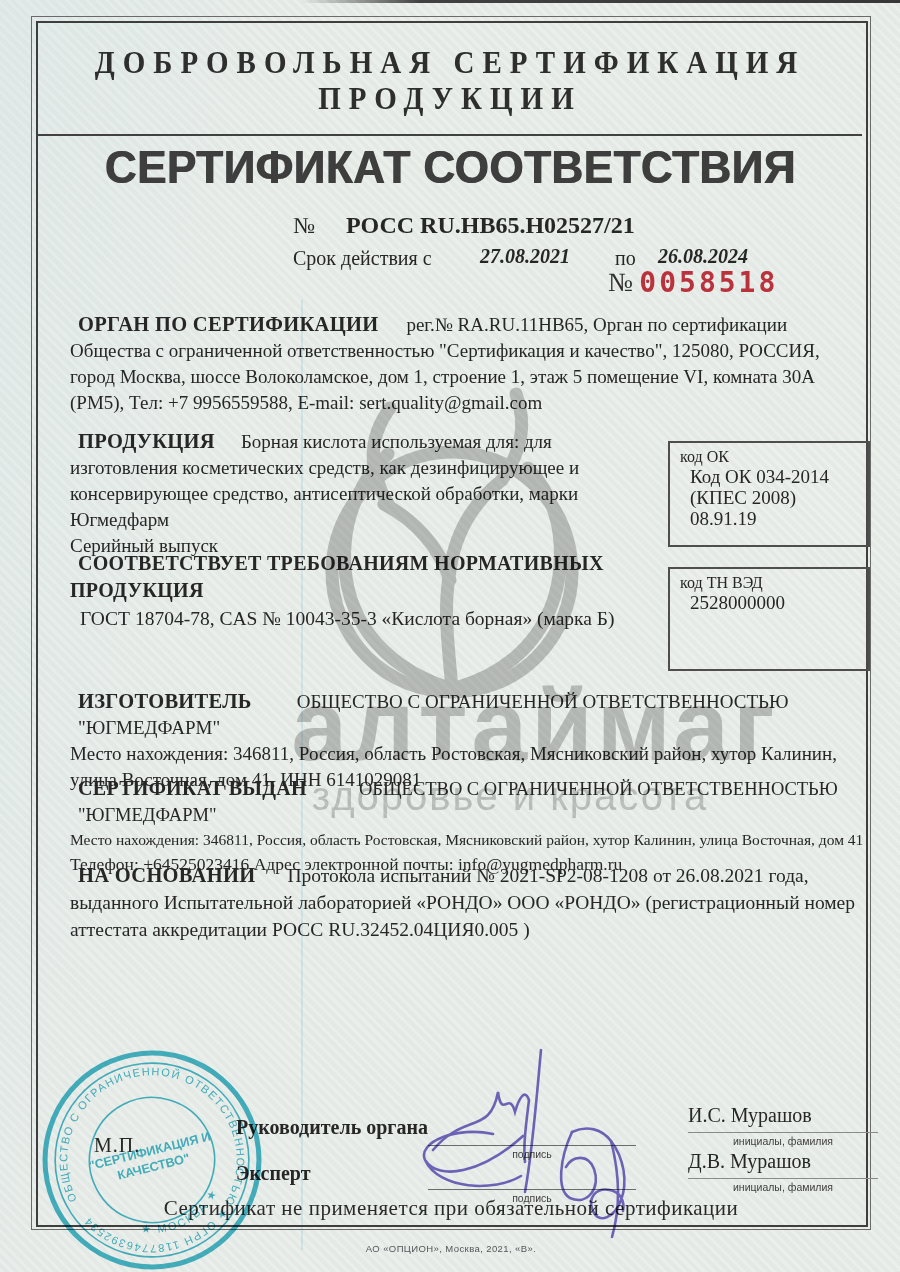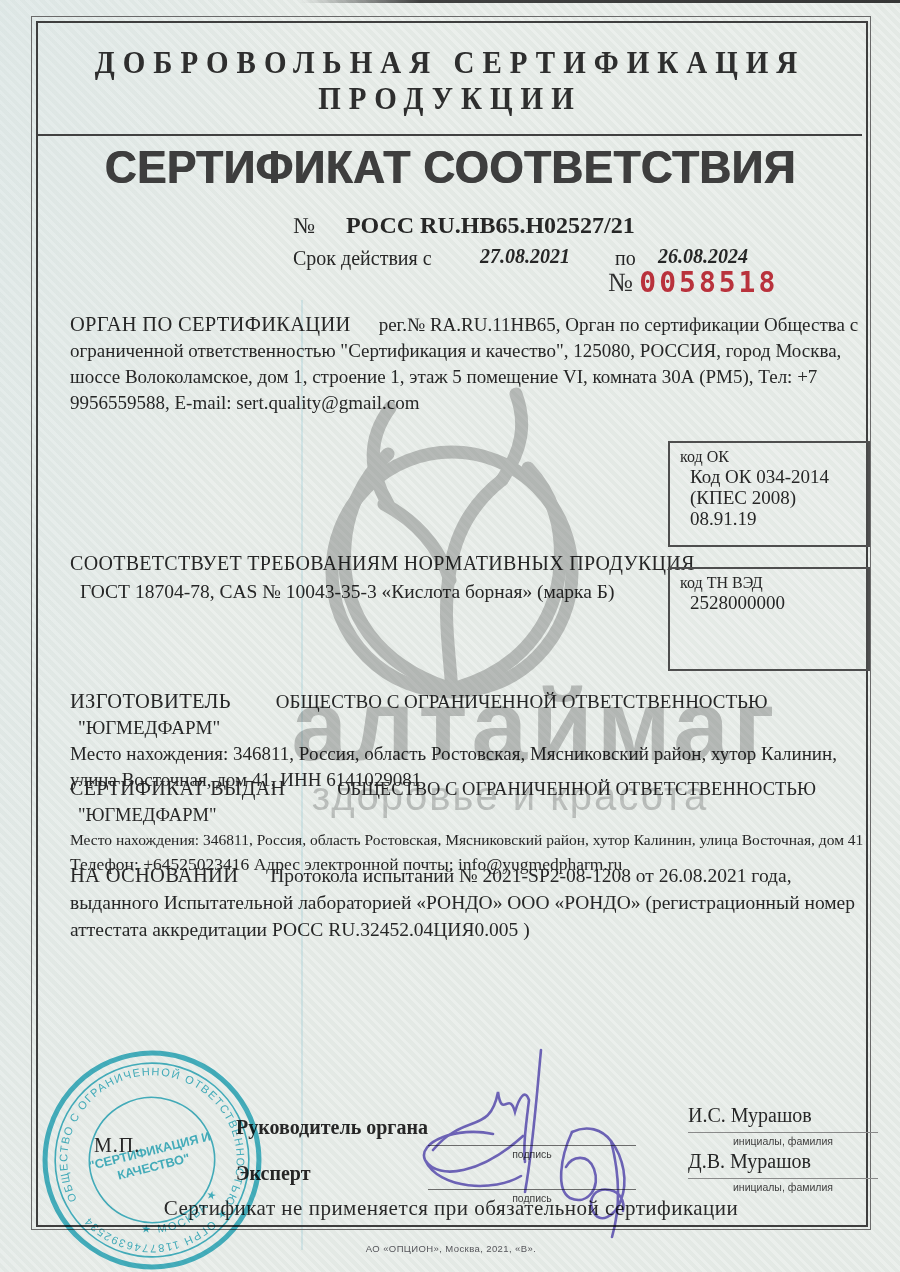--- a/index.html
+++ b/index.html
@@ -29,21 +29,21 @@
   .validity{position:absolute;left:293px;top:247px;font-size:20px;}
   .validity .b{font-weight:bold;font-style:italic;}
   .validity .d1{position:absolute;left:187px;top:-2px;}
   .validity .po{position:absolute;left:322px;top:0;}
   .validity .d2{position:absolute;left:365px;top:-2px;}
   .serial{position:absolute;left:608px;top:266px;font-size:26px;color:#2f2f2f;white-space:nowrap;}
   .serial .digits{font-family:"DejaVu Sans Mono",monospace;font-weight:bold;font-size:28px;letter-spacing:3px;color:#b9323c;vertical-align:-1px;}
 
   .sec{position:absolute;font-size:19px;line-height:26px;}
   .sec p{margin:0;}
-  .h{font-weight:normal;font-size:20.5px;letter-spacing:.3px;}
+  .h{font-weight:bold;font-size:20.5px;letter-spacing:.3px;margin-left:8px;}
   .organ{left:70px;top:311px;width:792px;}
   .organ .h{margin-right:28px;}
   .production{left:70px;top:428px;width:588px;}
   .production .h{margin-right:26px;}
   .codebox{position:absolute;left:668px;width:188px;border:2px solid #4e4e4e;padding:4px 0 14px 10px;font-size:16px;line-height:19px;background:rgba(255,255,255,.06);}
   .codebox .cline{display:block;font-size:19px;line-height:21px;margin-left:10px;}
   .box-ok{top:441px;height:84px;}
   .box-tnved{top:567px;height:82px;}
   .conformity{left:70px;top:550px;width:640px;}
   .conformity .txt{display:block;margin-left:10px;margin-top:2px;font-size:19.5px;}
@@ -110,20 +110,24 @@
 
   <div class="serial">
     <span>№</span>
     <span class="digits">0058518</span>
   </div>
 
   <div class="sec organ">
     <p><span class="h">ОРГАН ПО СЕРТИФИКАЦИИ</span><span>рег.№ RA.RU.11НВ65, Орган по сертификации Общества с ограниченной ответственностью "Сертификация и качество", 125080, РОССИЯ, город Москва, шоссе Волоколамское, дом 1, строение 1, этаж 5 помещение VI, комната 30А (РМ5), Тел: +7 9956559588, E-mail: sert.quality@gmail.com</span></p>
   </div>
 
+  <div class="sec production">
+    <p><span class="h">ПРОДУКЦИЯ</span><span>Борная кислота используемая для: для изготовления косметических средств, как дезинфицирующее и консервирующее средство, антисептической обработки, марки Югмедфарм</span></p>
+    <p>Серийный выпуск</p>
+  </div>
 
   <div class="codebox box-ok">
     <span>код ОК</span>
     <span class="cline">Код ОК 034-2014</span>
     <span class="cline">(КПЕС 2008)</span>
     <span class="cline">08.91.19</span>
   </div>
 
   <div class="sec conformity">
     <span class="h" style="font-size:20px">СООТВЕТСТВУЕТ ТРЕБОВАНИЯМ НОРМАТИВНЫХ ПРОДУКЦИЯ</span>

